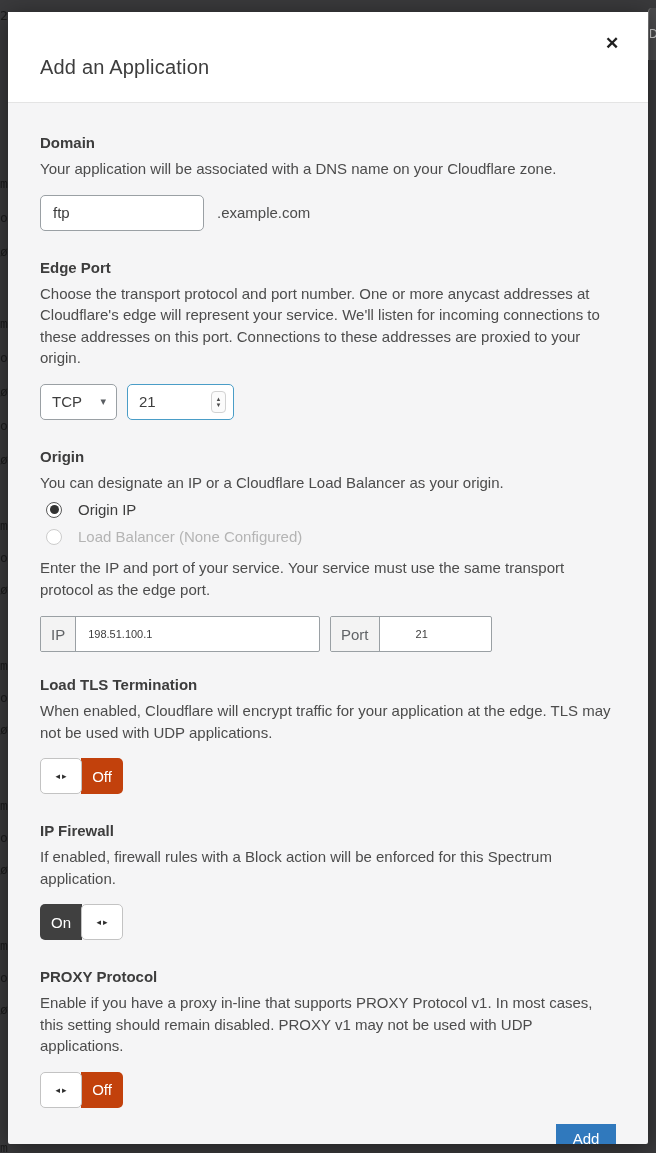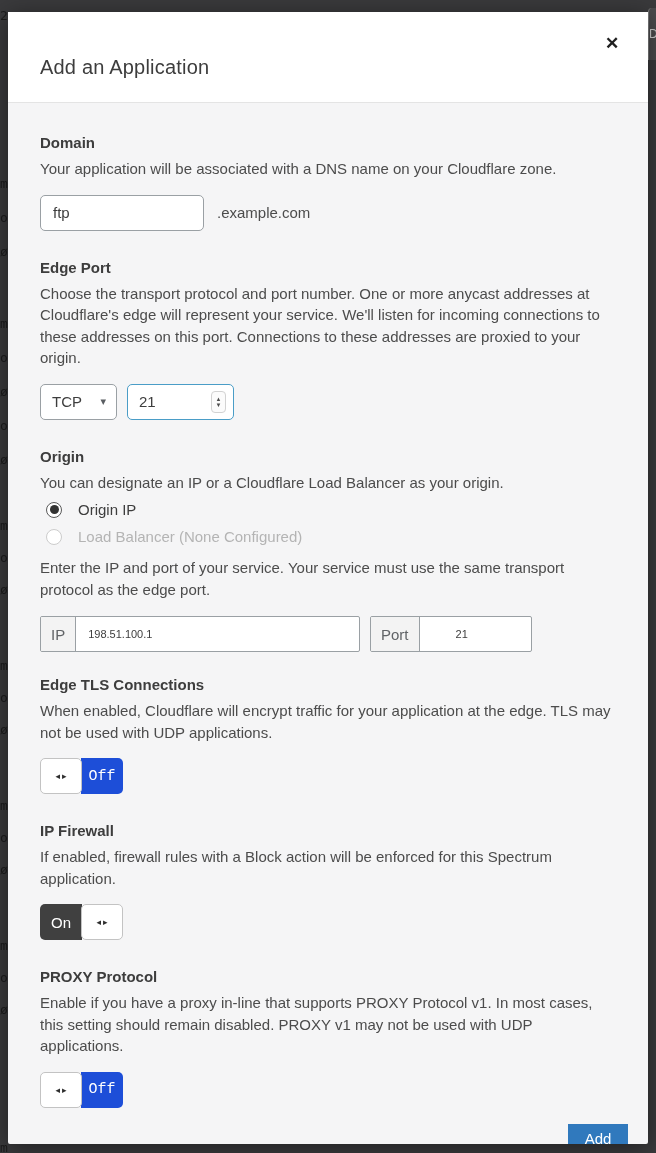--- a/index.html
+++ b/index.html
@@ -39,21 +39,21 @@
   .modal-title {
     position:absolute; left:32px; top:44px;
     font-size:20px; font-weight:400; color:#3d3d3d; letter-spacing:.2px;
   }
   .close-btn {
     position:absolute; right:22px; top:18px; width:28px; height:28px;
     background:none; border:none; cursor:pointer;
     font-size:17px; font-weight:700; color:#1f1f1f; line-height:28px; text-align:center;
   }
 
-  .modal-body { flex:1; padding:31px 20px 0 32px; overflow:hidden; }
+  .modal-body { flex:1; padding:31px 32px 0 32px; overflow:hidden; }
 
   .section { margin-bottom:28px; }
   .section-heading { font-size:15px; font-weight:700; color:#3d3d3d; margin-bottom:7px; }
   .section-desc { font-size:15px; color:#4c4c4c; line-height:21.5px; margin-bottom:15px; max-width:578px; }
 
   
   .text-input {
     height:36px; background:#fff; border:1px solid #9aa0a4; border-radius:5px;
     font-size:15px; color:#3d3d3d; padding:0 12px;
     font-family:"Liberation Sans","DejaVu Sans",sans-serif;
@@ -102,35 +102,35 @@
   
   .input-group {
     display:flex; align-items:stretch; height:36px; background:#fff;
     border:1px solid #9aa0a4; border-radius:2px; overflow:hidden;
   }
   .input-prefix {
     background:#f3f3f3; border-right:1px solid #9aa0a4; color:#606366;
     display:flex; align-items:center; padding:0 10px; font-size:15px; flex:0 0 auto;
   }
   .input-value { display:flex; align-items:center; padding:0 12px; font-size:11px; color:#3d3d3d; flex:1; }
-  .ip-group { width:320px; }
+  .ip-group { width:280px; }
   .port-group { width:162px; margin-left:10px;gap:24px; }
 
   
   .toggle { display:inline-flex; height:36px; cursor:pointer; }
   .toggle-handle {
     width:42px; height:36px; background:#fff; border:1px solid #c3c3c3; border-radius:5px;
     display:flex; align-items:center; justify-content:center; z-index:2;
   }
   .toggle-handle .arrows { font-size:9px; color:#2e2e2e; letter-spacing:2px; padding-left:2px; }
   .toggle-seg {
     width:42px; height:36px; display:flex; align-items:center; justify-content:center;
     color:#fff; font-size:15px;
   }
-  .toggle.off .toggle-seg { background:#1d4ed8; border-radius:0 5px 5px 0; margin-left:-1px;font-family:Liberation Mono, monospace; }
+  .toggle.off .toggle-seg { background:#c2410c; border-radius:0 5px 5px 0; margin-left:-1px; }
   .toggle.on  .toggle-seg { background:#404040; border-radius:5px 0 0 5px; margin-right:-1px; }
 
   
   .footer { display:flex; justify-content:flex-end; padding:6px 0 0 0; }
   .add-btn {
     min-width:60px; height:30px; padding:0 16px;
     background:#3079bd; color:#fff; border:none; border-radius:0;
     font-size:15px; font-family:"Liberation Sans","DejaVu Sans",sans-serif; cursor:pointer;
   }
 </style>
@@ -222,21 +222,21 @@
           <span class="input-value">198.51.100.1</span>
         </div>
         <div class="input-group port-group">
           <span class="input-prefix">Port</span>
           <span class="input-value">21</span>
         </div>
       </div>
     </div>
 
     <div class="section">
-      <div class="section-heading">Edge TLS Connections</div>
+      <div class="section-heading">Load TLS Termination</div>
       <div class="section-desc">When enabled, Cloudflare will encrypt traffic for your application at the edge. TLS may not be used with UDP applications.</div>
       <div class="toggle off">
         <span class="toggle-handle">
           <span class="arrows">◂▸</span>
         </span>
         <span class="toggle-seg">Off</span>
       </div>
     </div>
 
     <div class="section">

